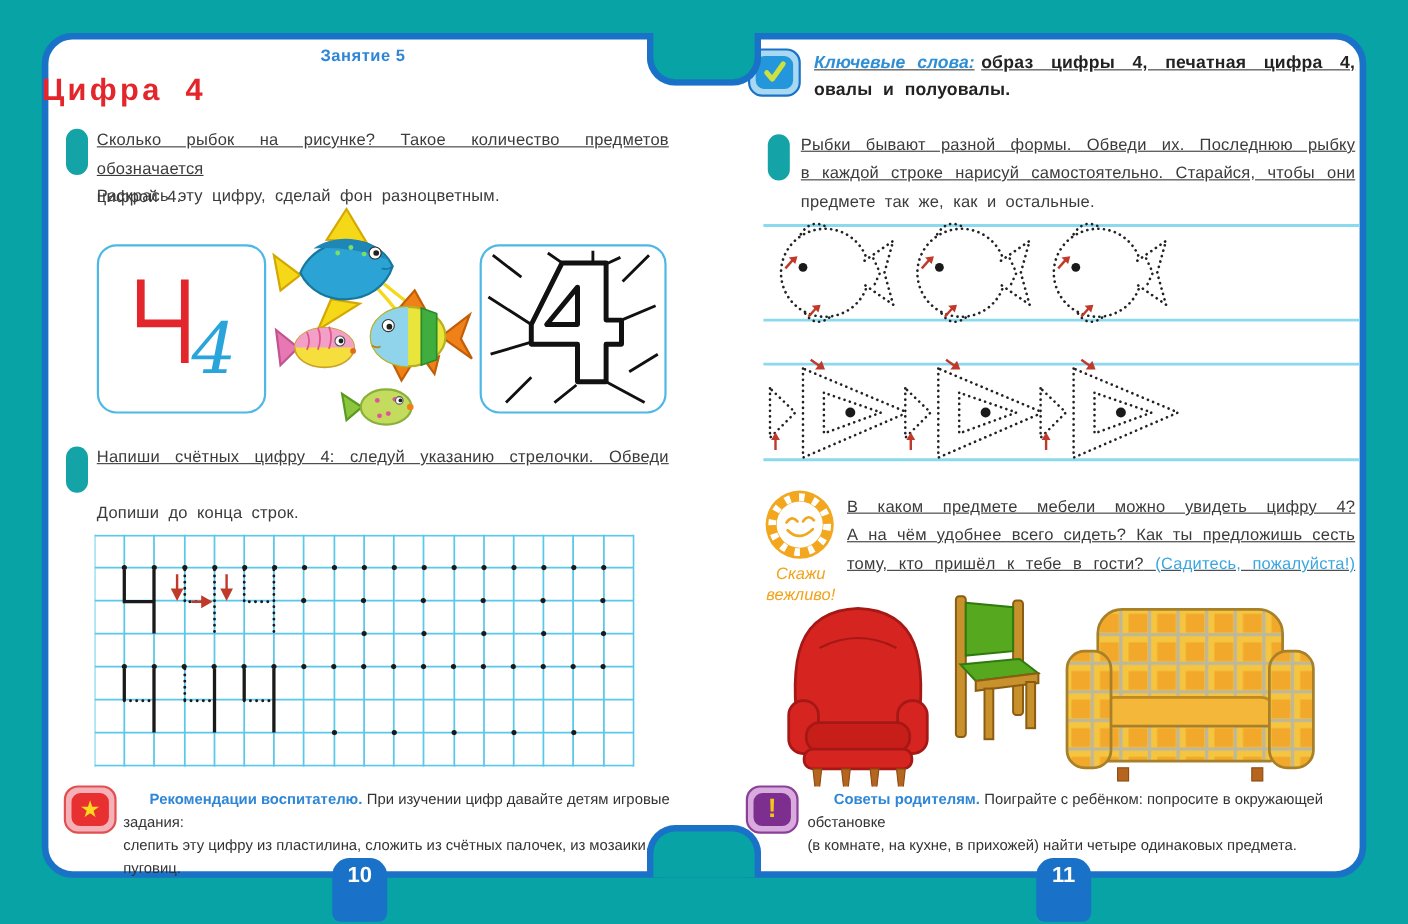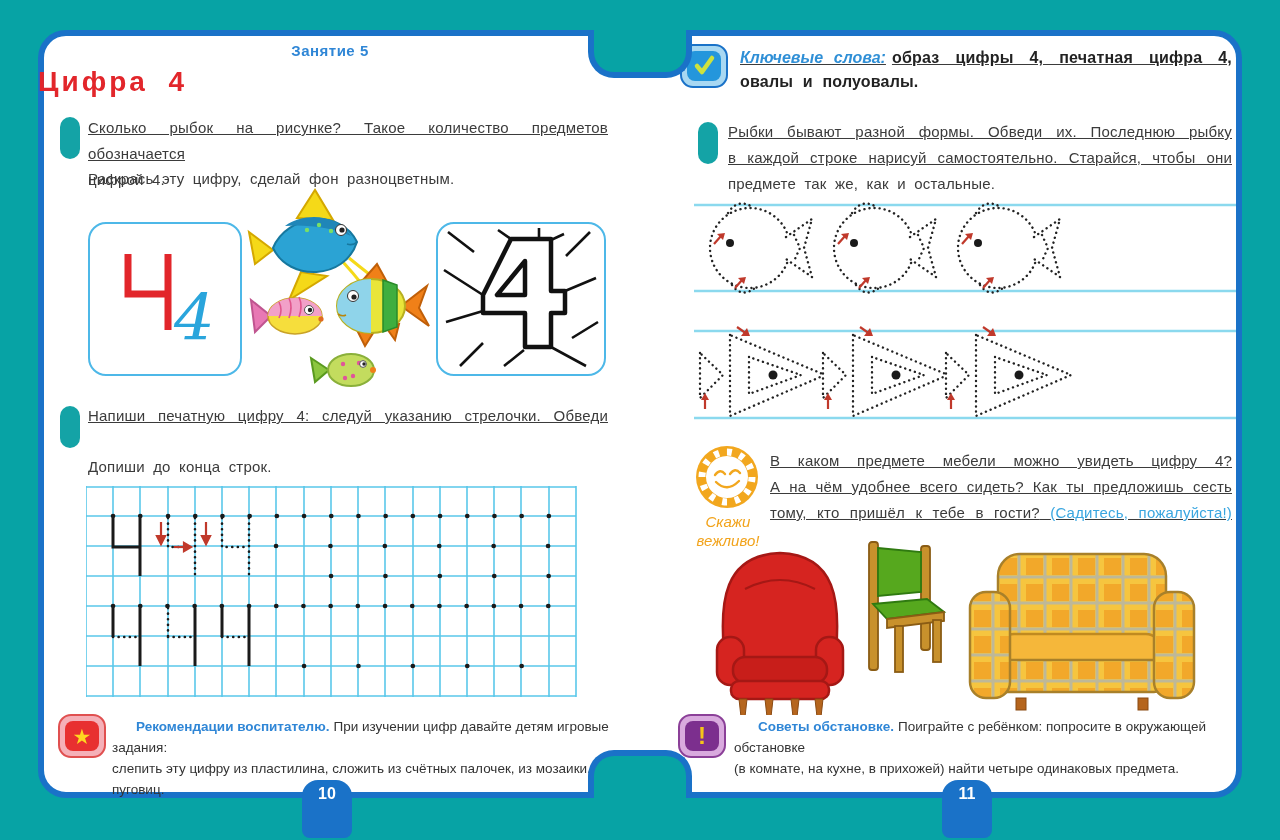--- a/index.html
+++ b/index.html
@@ -6,21 +6,21 @@
   body{width:1280px;height:840px;background:#07a3a5;position:relative;overflow:hidden;
        font-family:"Liberation Sans","DejaVu Sans",sans-serif;color:#3b3b3b;}
   .abs{position:absolute;}
   .spread{left:38px;top:30px;width:1204px;height:768px;background:#fff;
           border:6px solid #1a72c8;border-radius:28px;box-sizing:border-box;}
   .gutter-tab{left:588px;width:104px;height:48px;background:#07a3a5;box-sizing:border-box;
               border:6px solid #1a72c8;z-index:3;}
   .gutter-top{top:30px;border-top:none;border-radius:0 0 26px 26px;}
   .gutter-bottom{top:750px;border-bottom:none;border-radius:26px 26px 0 0;}
   .page-tab{width:50px;height:58px;top:780px;background:#1a72c8;border-radius:16px 16px 8px 8px;
-            z-index:4;color:#fff;font-weight:bold;font-size:16px;text-align:center;padding-top:5px;box-sizing:border-box;}
+            z-index:4;color:#fff;font-weight:bold;font-size:20px;text-align:center;padding-top:5px;box-sizing:border-box;}
   .pill{width:20px;height:42px;background:#14a3a6;border-radius:10px;}
   .para{font-size:15px;line-height:26px;color:#3b3b3b;letter-spacing:.2px;word-spacing:4px;}
   .jl{text-align:justify;text-align-last:justify;text-decoration:underline;}
   .lesson{width:584px;text-align:center;font-size:15px;font-weight:bold;color:#2f86d6;letter-spacing:.5px;}
   .booktitle{width:584px;text-align:left;font-size:28px;font-weight:bold;color:#e2262b;letter-spacing:3px;word-spacing:10px;}
   .card{border:2.5px solid #4db8e8;border-radius:18px;background:#fff;box-sizing:border-box;}
   .kw{font-size:16px;line-height:24px;}
   .kw-label{color:#2f8fd6;font-style:italic;font-weight:bold;margin-right:6px;}
   .kw-bold{font-weight:bold;color:#222;letter-spacing:.2px;word-spacing:5px;}
   .footer-text{font-size:13.5px;line-height:21px;color:#333;}
@@ -111,21 +111,21 @@
   <svg width="165" height="149" viewBox="0 0 165 149">
     <path d="M10,8 L36,28 M126,10 L113,16 M152,8 L128,32 M158,54 L127,67 M160,98 L134,114
              M148,142 L113,123 M66,142 L86,126 M22,142 L45,119 M8,98 L45,87 M6,46 L45,71 M60,6 L73,15 M101,4 L101,15" stroke="#111" stroke-width="2.6" fill="none"></path>
     <path d="M85,15 H113 V67 H127 V89 H113 V123 H87 V89 H45 V71 L73,15 Z" fill="#fff" stroke="#111" stroke-width="4.5" stroke-linejoin="round"></path>
     <path d="M87,37 L59,71 H87 Z" fill="#fff" stroke="#111" stroke-width="4.5" stroke-linejoin="round"></path>
   </svg>
 </div>
 
 <div class="abs pill" style="left:60px;top:406px"></div>
 <div class="abs para" style="left:88px;top:403px;width:520px">
-  <div class="jl">Напиши печатную цифру 4: следуй указанию стрелочки. Обведи</div>
+  <div class="jl">Напиши счётных цифру 4: следуй указанию стрелочки. Обведи</div>
 </div>
 <div class="abs para" style="left:88px;top:454px;width:520px">Допиши до конца строк.</div>
 
 <svg class="abs" style="left:86px;top:486px" width="491" height="211" viewBox="0 0 491 211">
   <g stroke="#5ac8ea" stroke-width="1.6">
     <path d="M0,0V211 M27,0V211 M54,0V211 M82,0V211 M109,0V211 M136,0V211 M163,0V211 M190,0V211 M218,0V211
              M245,0V211 M272,0V211 M299,0V211 M327,0V211 M354,0V211 M381,0V211 M408,0V211 M435,0V211 M463,0V211 M490,0V211"></path>
     <path d="M0,1H490 M0,30H490 M0,60H490 M0,90H490 M0,120H490 M0,150H490 M0,180H490 M0,210H490"></path>
   </g>
   <g stroke="#1a1a1a" stroke-width="4.6" stroke-linecap="round">
@@ -287,19 +287,19 @@
   </g>
 </svg>
 
 <div class="abs icon-badge" style="left:678px;top:714px;background:#d9aade;border:2.5px solid #8b4098">
   <div class="icon-inner" style="background:#7c2f8e">
     <span style="color:#f5c518;font-size:24px;font-weight:bold;line-height:1">!</span>
   </div>
 </div>
 <div class="abs footer-text" style="left:734px;top:716px;width:502px">
   <div>
-    <span class="footer-lead">Советы обстановке.</span><span>Поиграйте с ребёнком: попросите в окружающей обстановке</span>
+    <span class="footer-lead">Советы родителям.</span><span>Поиграйте с ребёнком: попросите в окружающей обстановке</span>
   </div>
   <div>(в комнате, на кухне, в прихожей) найти четыре одинаковых предмета.</div>
 </div>
 
 <div class="abs page-tab" style="left:302px">10</div>
 <div class="abs page-tab" style="left:942px">11</div>
 
 </body></html>

